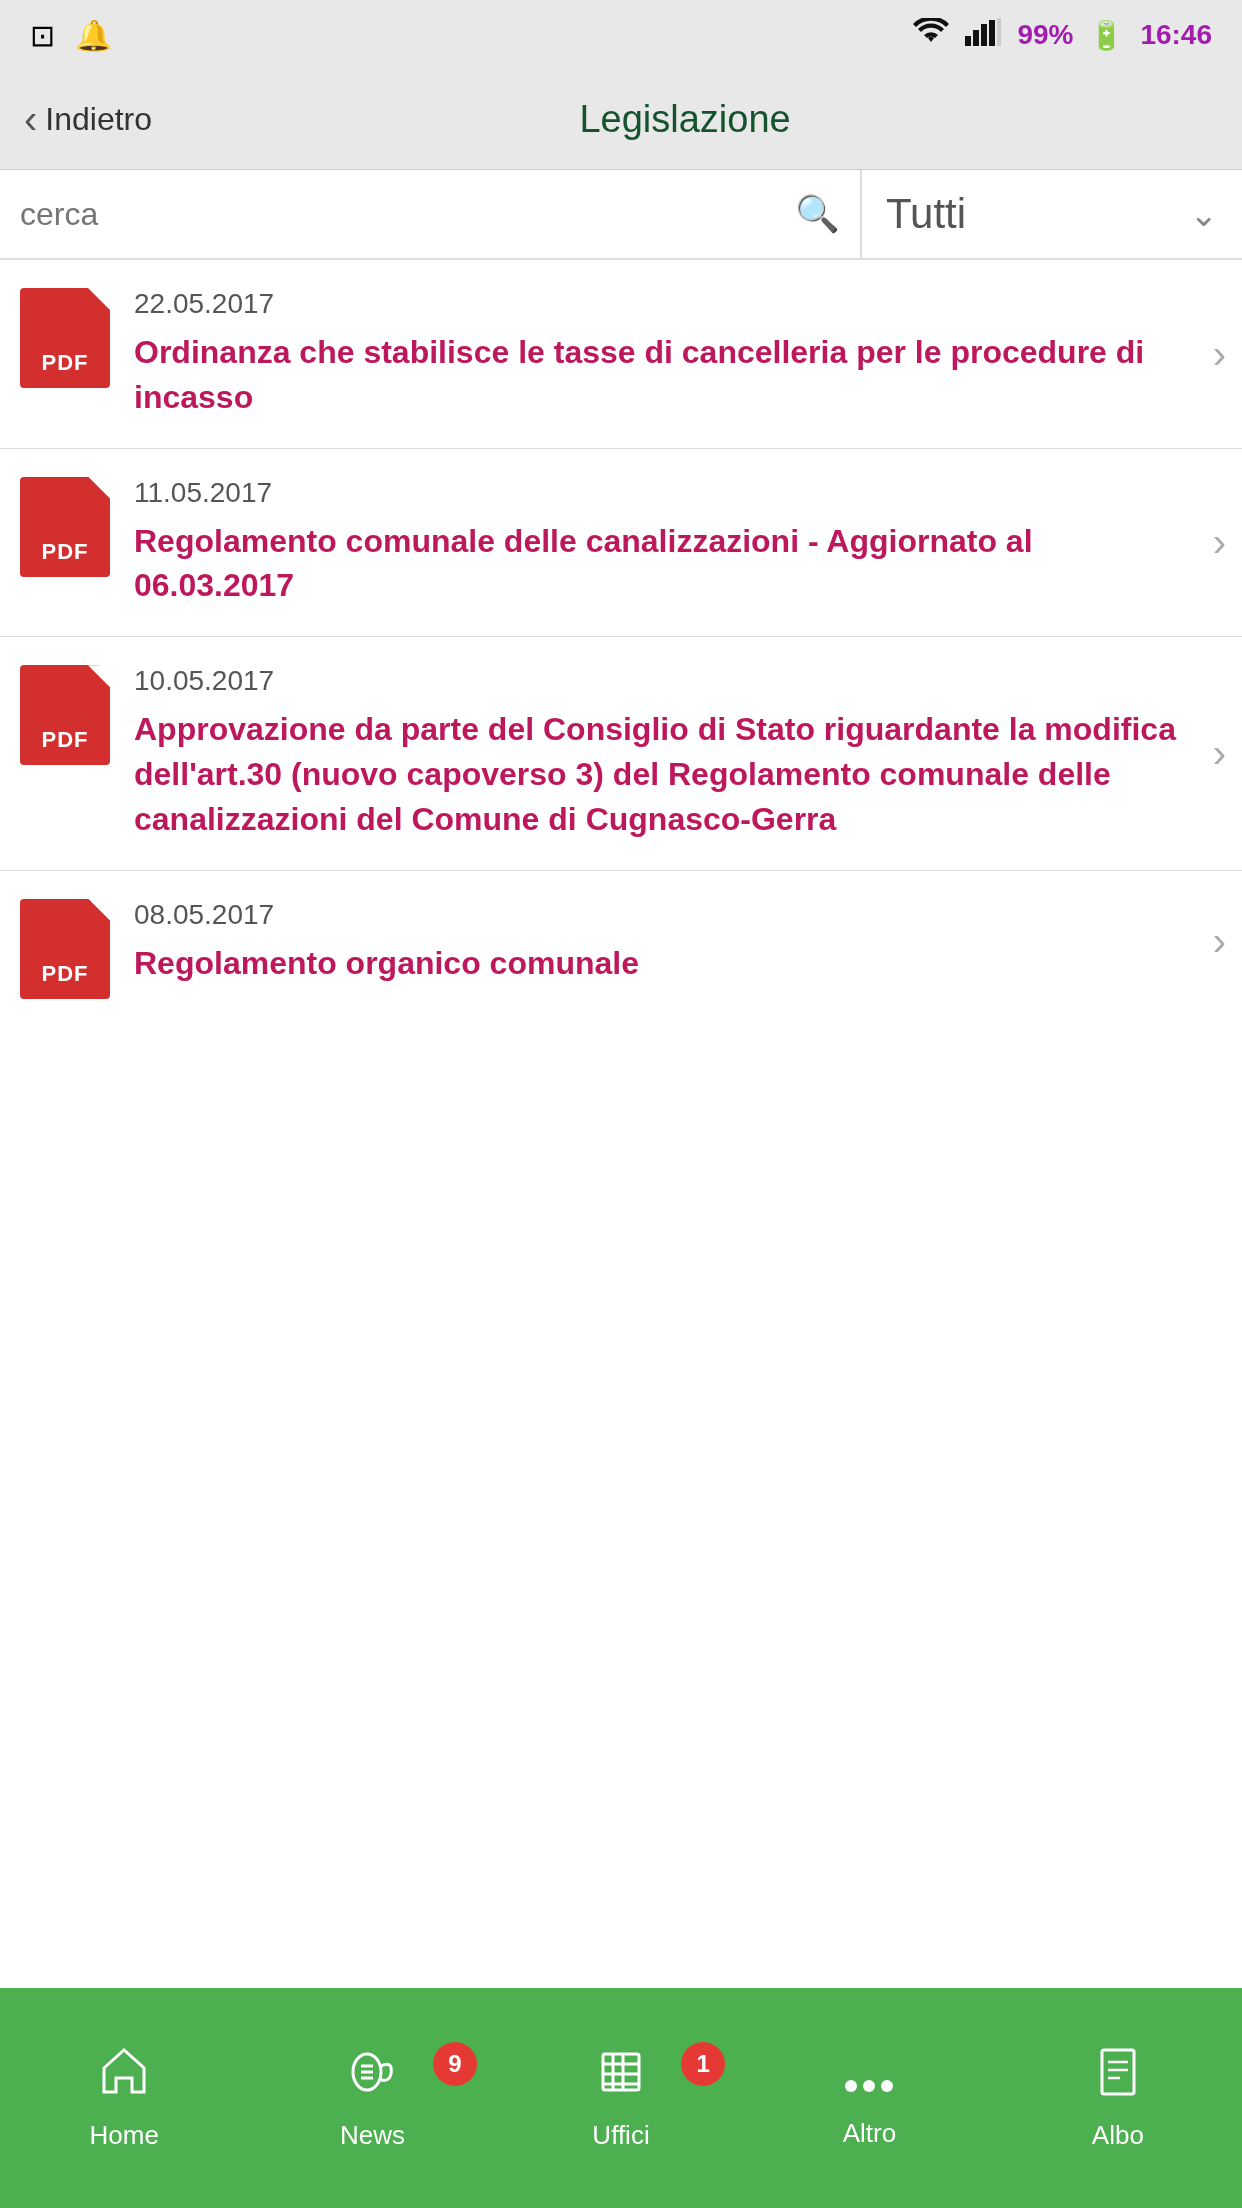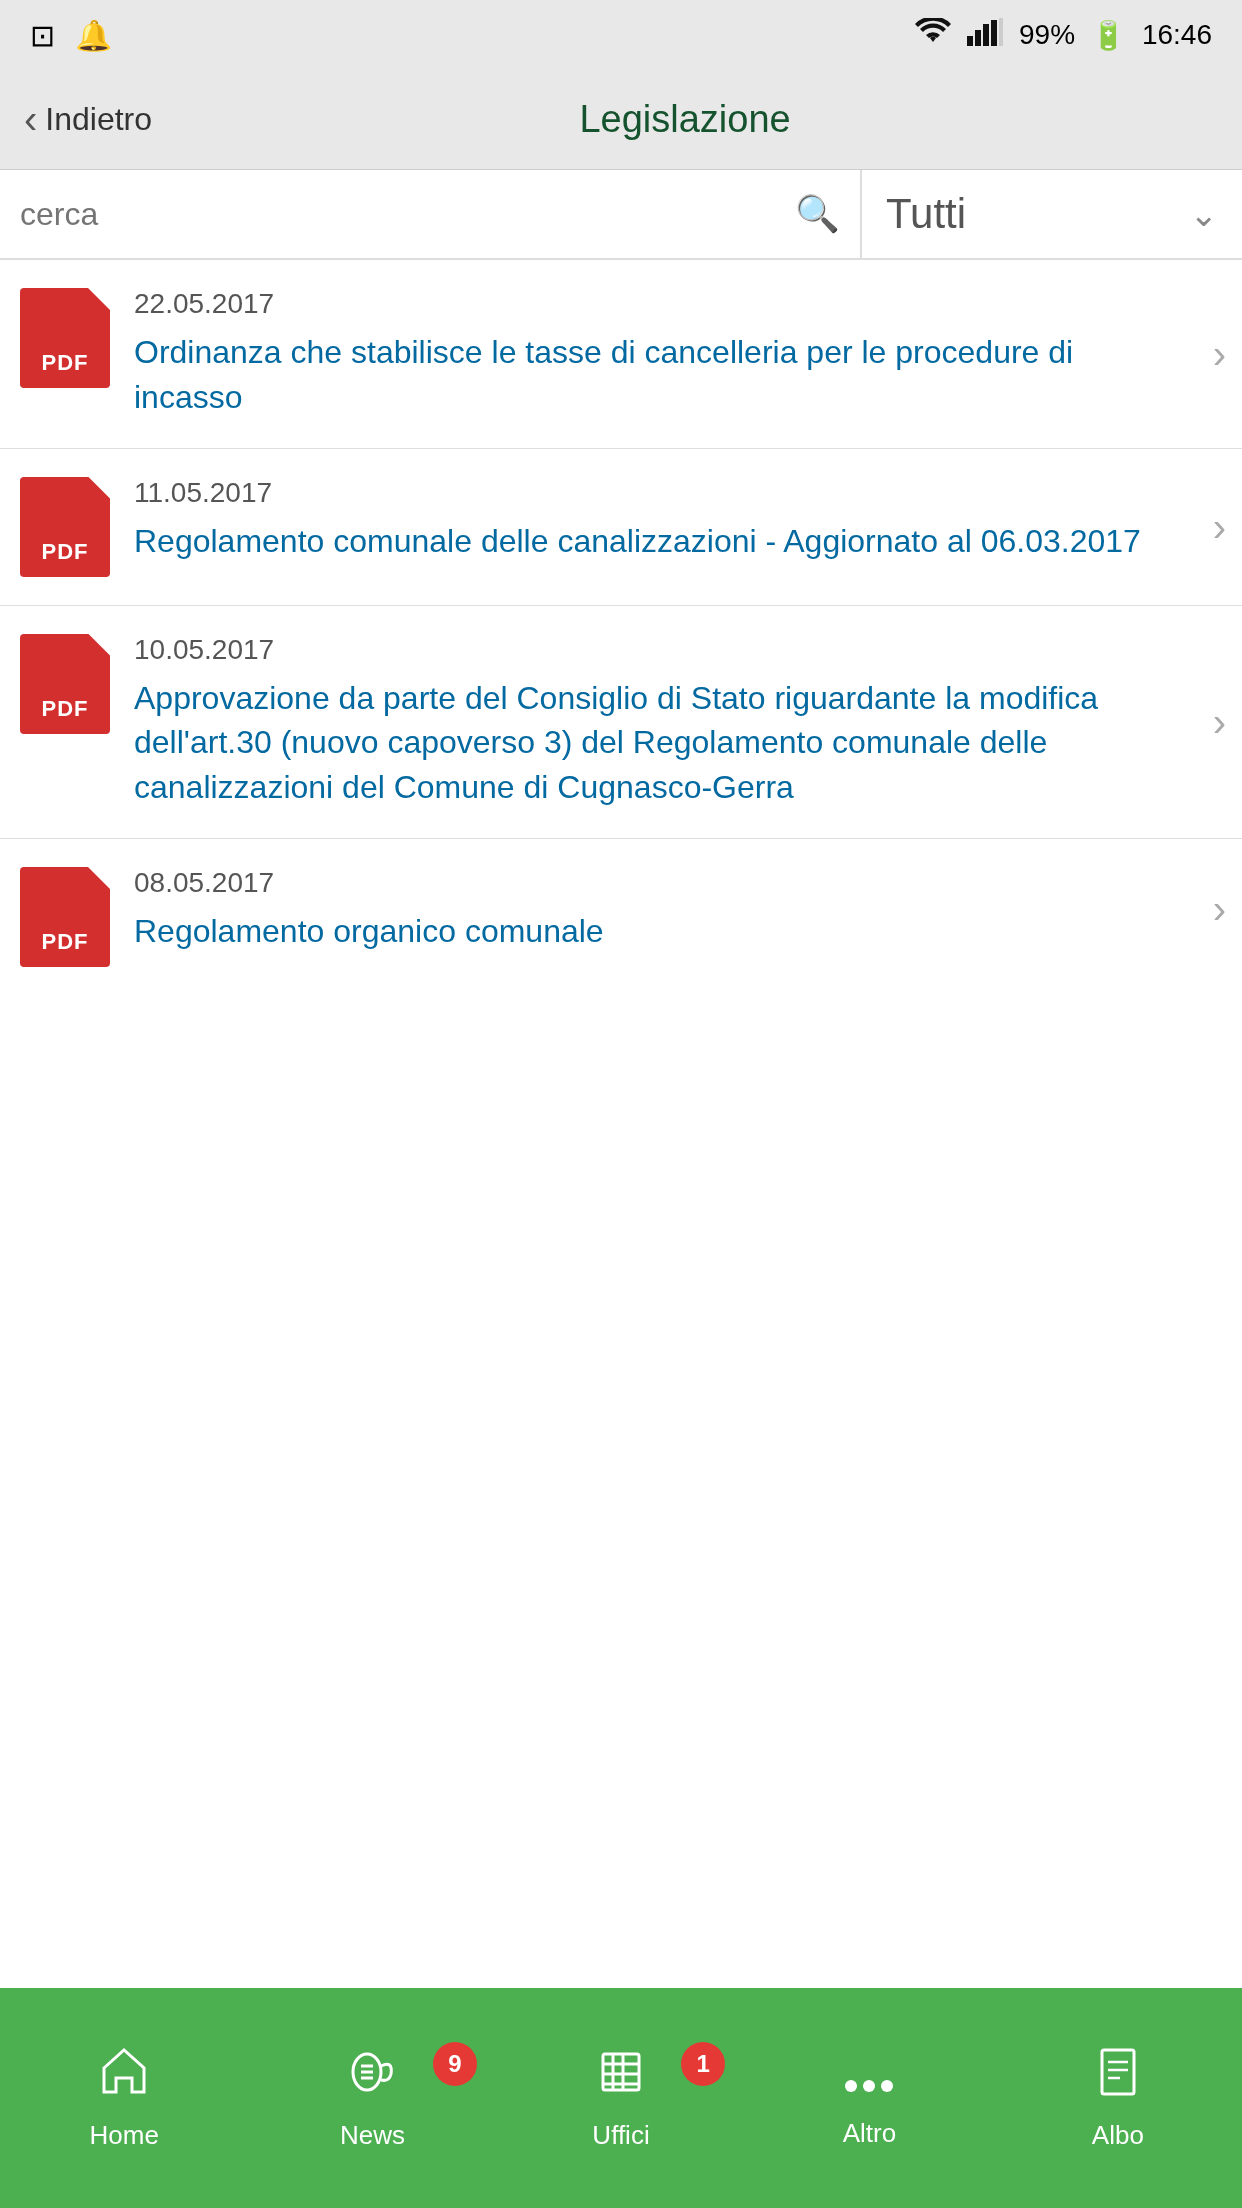--- a/index.html
+++ b/index.html
@@ -25,22 +25,22 @@
     .status-bar-left {
       display: flex;
       gap: 20px;
       align-items: center;
     }
     .status-bar-right {
       display: flex;
       align-items: center;
       gap: 16px;
       font-size: 28px;
-      font-weight: 400;
-      color: #000000;
+      font-weight: 700;
+      color: #a21caf;
     }
     .status-icon {
       font-size: 30px;
     }
 
     
     .header {
       background: #e8e8e8;
       height: 100px;
       display: flex;
@@ -165,23 +165,23 @@
       flex: 1;
       padding-right: 40px;
     }
     .item-date {
       font-size: 28px;
       color: #555;
       margin-bottom: 10px;
     }
     .item-title {
       font-size: 32px;
-      color: #0369a1;
+      color: #be185d;
       line-height: 1.4;
-      font-weight: 400;
+      font-weight: 700;
     }
     .item-chevron {
       position: absolute;
       right: 16px;
       top: 50%;
       transform: translateY(-50%);
       font-size: 40px;
       color: #aaa;
     }
 

